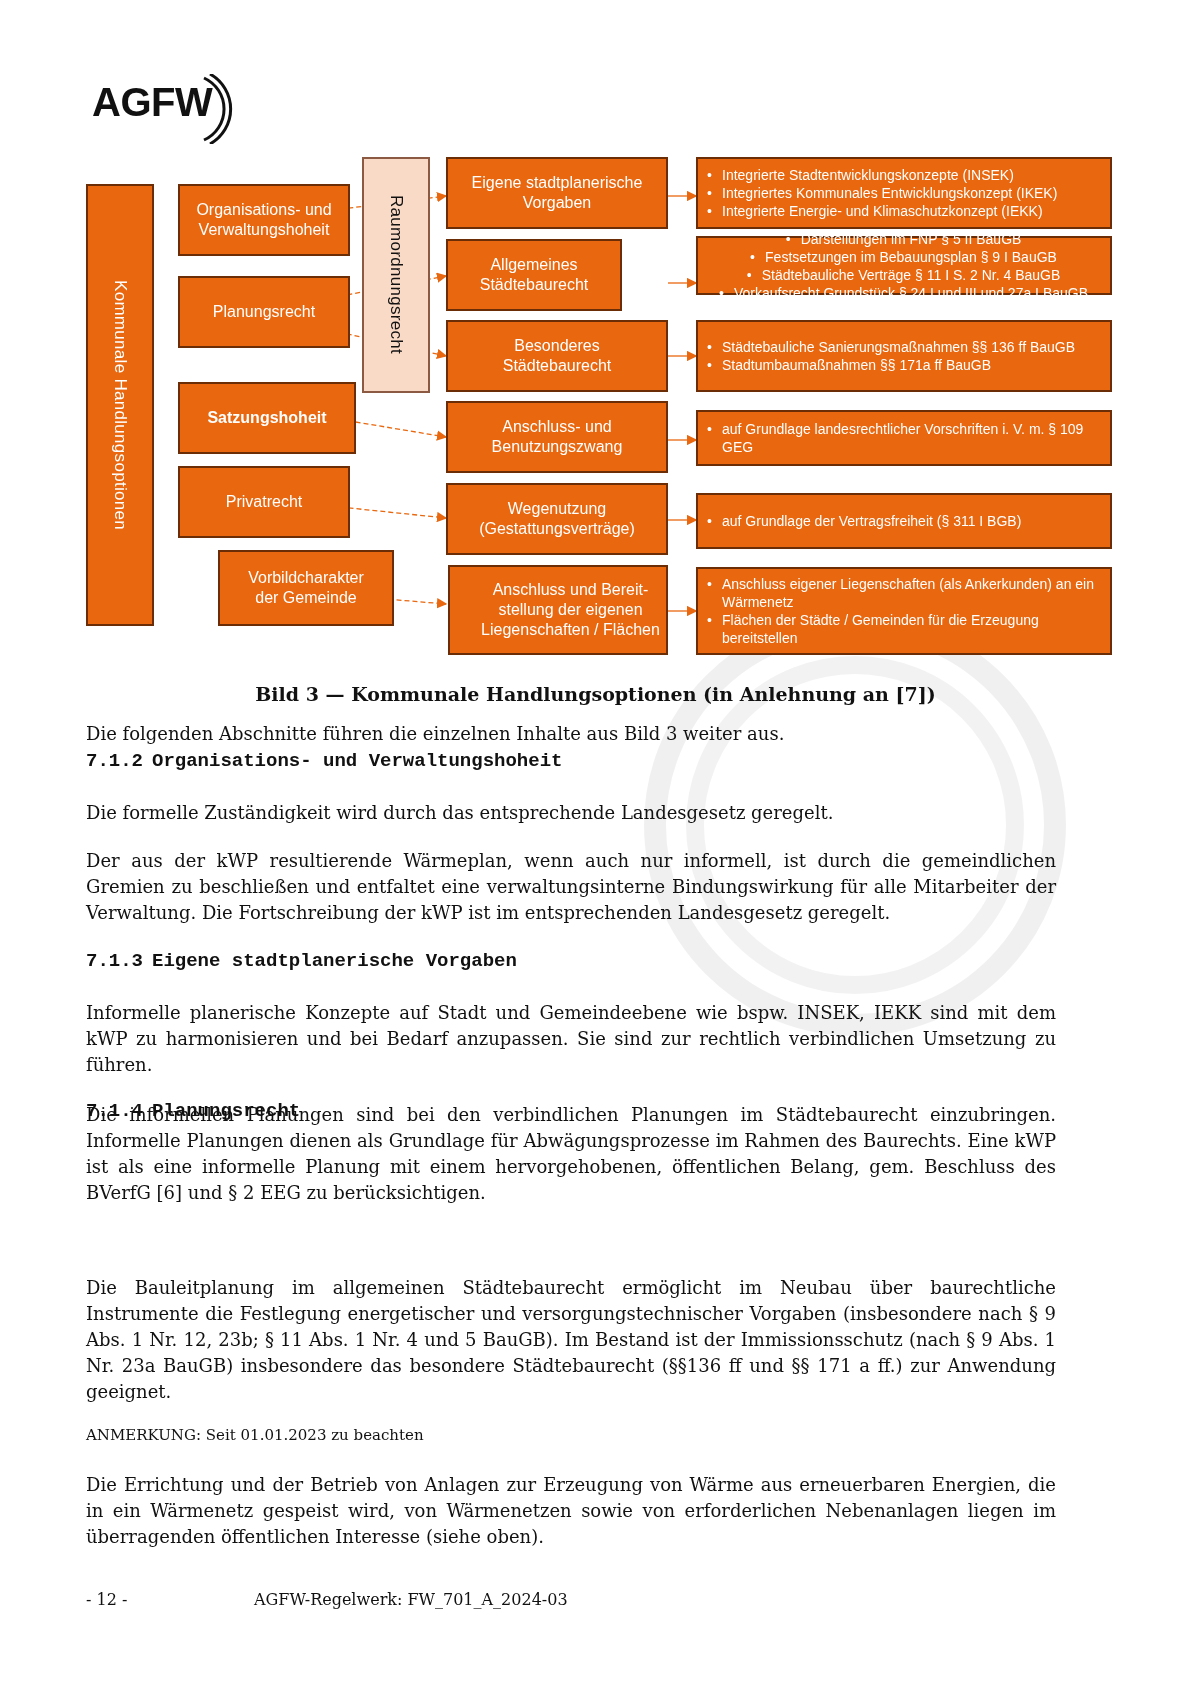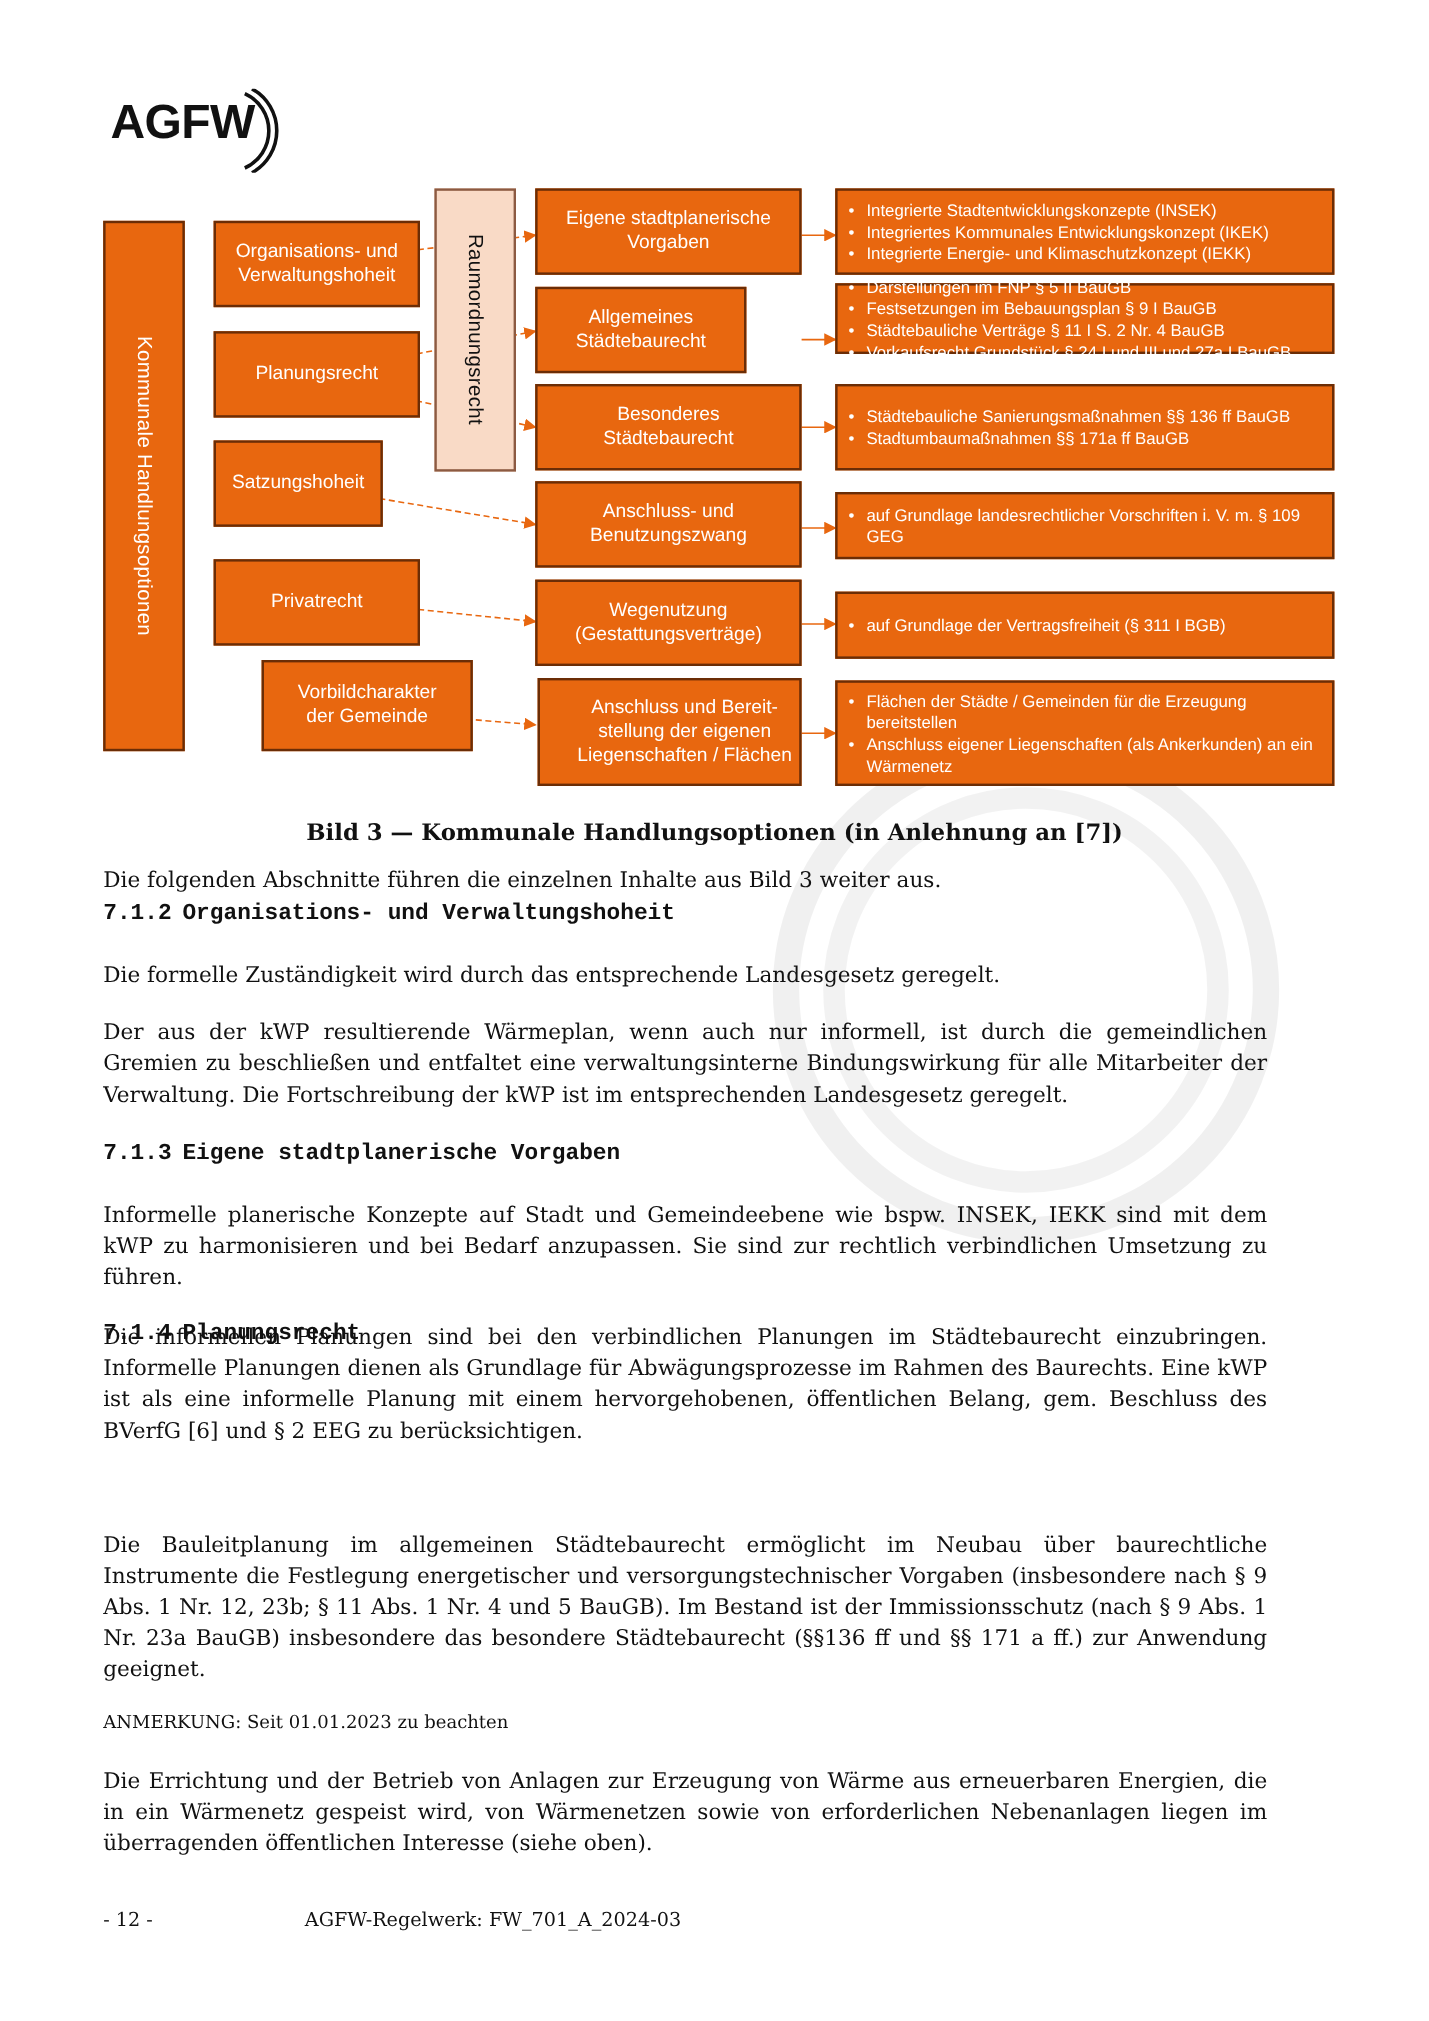--- a/index.html
+++ b/index.html
@@ -67,21 +67,21 @@
     </g>
   </svg>
 
   <div class="box box-vert" style="left:86px;top:184px;width:68px;height:442px;">Kommunale Handlungsoptionen</div>
 
   <div class="box box-raum box-vert" style="left:362px;top:157px;width:68px;height:236px;">Raumordnungsrecht</div>
 
   <div class="box" style="left:178px;top:184px;width:172px;height:72px;">Organisations- und
 Verwaltungshoheit</div>
   <div class="box" style="left:178px;top:276px;width:172px;height:72px;">Planungsrecht</div>
-  <div class="box" style="left:178px;top:367px;width:141px;height:72px;">Satzungshoheit</div>
+  <div class="box" style="left:178px;top:382px;width:178px;height:72px;font-weight:bold;">Satzungshoheit</div>
   <div class="box" style="left:178px;top:466px;width:172px;height:72px;">Privatrecht</div>
   <div class="box" style="left:178px;top:550px;width:176px;height:76px;margin-left:40px;">Vorbildcharakter
 der Gemeinde</div>
 
   <div class="box" style="left:446px;top:157px;width:222px;height:72px;">Eigene stadtplanerische
 Vorgaben</div>
   <div class="box" style="left:446px;top:239px;width:176px;height:72px;">Allgemeines
 Städtebaurecht</div>
   <div class="box" style="left:446px;top:320px;width:222px;height:72px;">Besonderes
 Städtebaurecht</div>
@@ -91,39 +91,39 @@
 (Gestattungsverträge)</div>
   <div class="box" style="left:448px;top:565px;width:220px;height:90px;padding-left:25px;">Anschluss und Bereit-
 stellung der eigenen
 Liegenschaften / Flächen</div>
 
   <div class="list-box" style="left:696px;top:157px;width:416px;height:72px;">
     <div class="li">Integrierte Stadtentwicklungskonzepte (INSEK)</div>
     <div class="li">Integriertes Kommunales Entwicklungskonzept (IKEK)</div>
     <div class="li">Integrierte Energie- und Klimaschutzkonzept (IEKK)</div>
   </div>
-  <div class="list-box" style="left:696px;top:236px;width:416px;height:59px;">
+  <div class="list-box" style="left:696px;top:236px;width:416px;height:59px;align-items:center;">
     <div class="li">Darstellungen im FNP § 5 II BauGB</div>
     <div class="li">Festsetzungen im Bebauungsplan § 9 I BauGB</div>
     <div class="li">Städtebauliche Verträge § 11 I S. 2 Nr. 4 BauGB</div>
     <div class="li">Vorkaufsrecht Grundstück § 24 I und III und 27a I BauGB</div>
   </div>
   <div class="list-box" style="left:696px;top:320px;width:416px;height:72px;">
     <div class="li">Städtebauliche Sanierungsmaßnahmen §§ 136 ff BauGB</div>
     <div class="li">Stadtumbaumaßnahmen §§ 171a ff BauGB</div>
   </div>
   <div class="list-box" style="left:696px;top:410px;width:416px;height:56px;">
     <div class="li">auf Grundlage landesrechtlicher Vorschriften i. V. m. § 109 GEG</div>
   </div>
   <div class="list-box" style="left:696px;top:493px;width:416px;height:56px;">
     <div class="li">auf Grundlage der Vertragsfreiheit (§ 311 I BGB)</div>
   </div>
   <div class="list-box" style="left:696px;top:567px;width:416px;height:88px;">
+    <div class="li">Anschluss eigener Liegenschaften (als Ankerkunden) an ein Wärmenetz</div>
     <div class="li">Flächen der Städte / Gemeinden für die Erzeugung bereitstellen</div>
-    <div class="li">Anschluss eigener Liegenschaften (als Ankerkunden) an ein Wärmenetz</div>
   </div>
 </div>
 
 <div class="caption">Bild 3 — Kommunale Handlungsoptionen (in Anlehnung an [7])</div>
 
 <div class="p" style="top:721px;">Die folgenden Abschnitte führen die einzelnen Inhalte aus Bild 3 weiter aus.</div>
 
 <div class="h" style="top:750px;">
   <span class="num">7.1.2</span><span>Organisations- und Verwaltungshoheit</span>
 </div>

